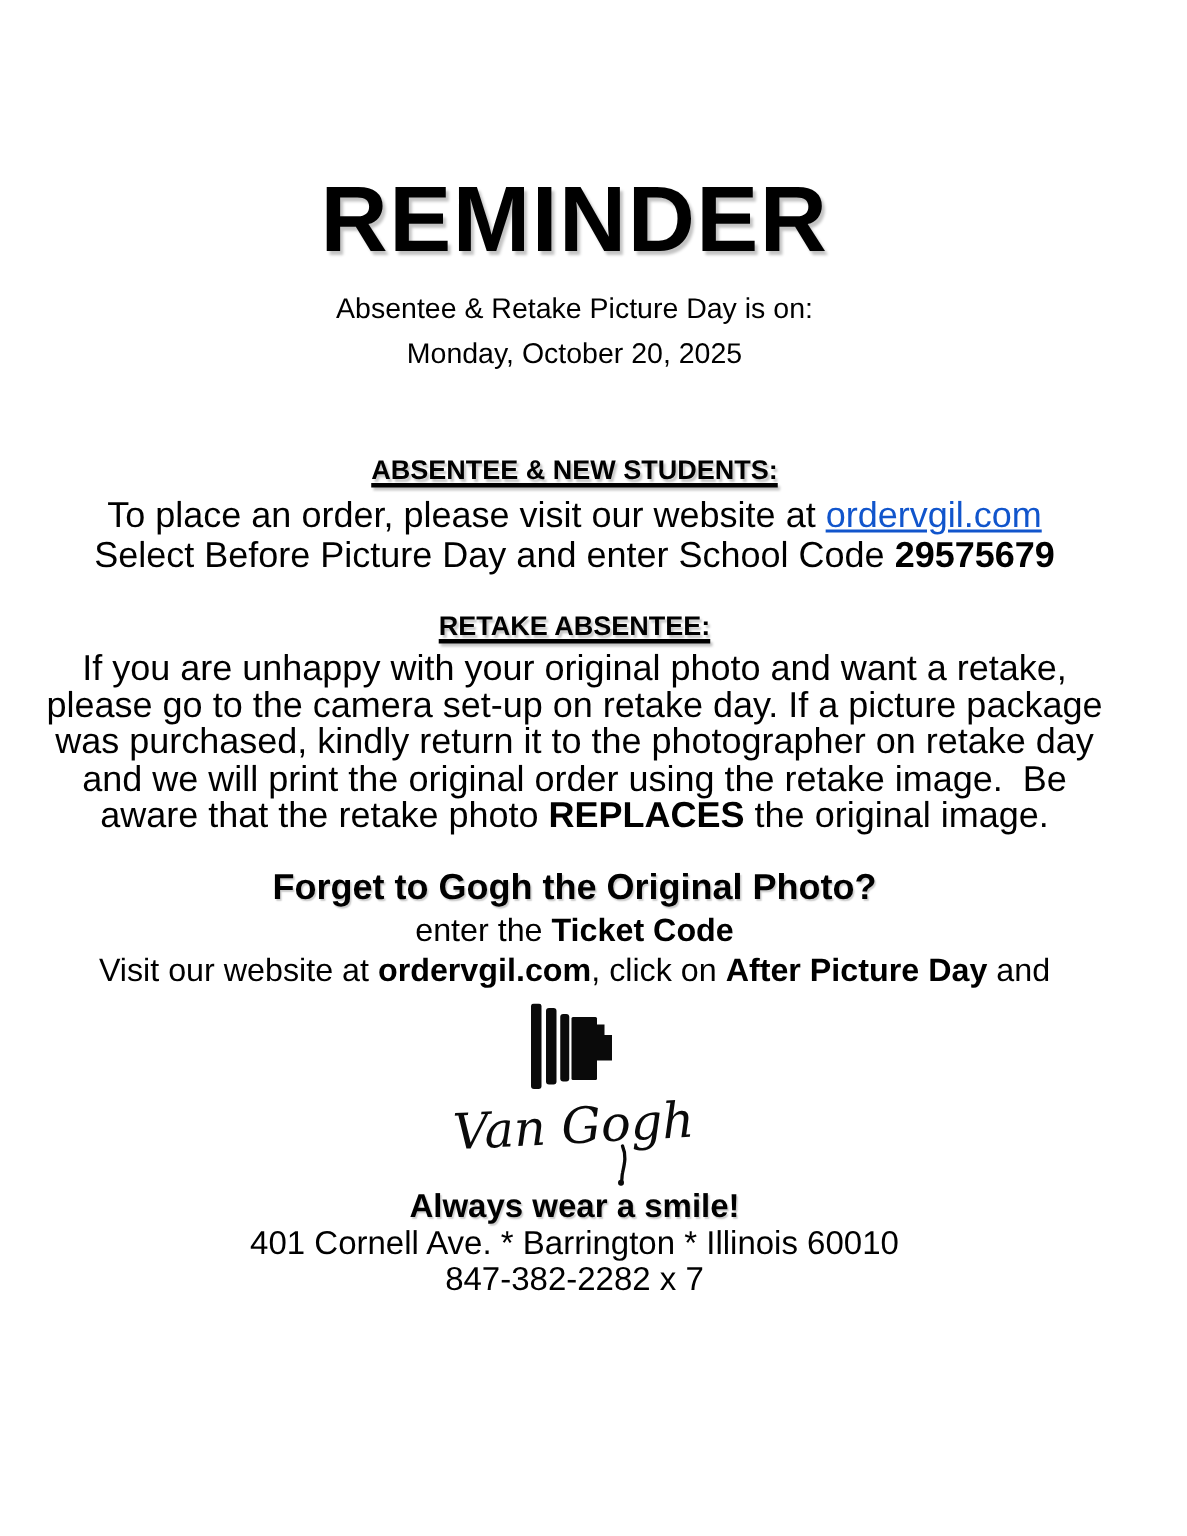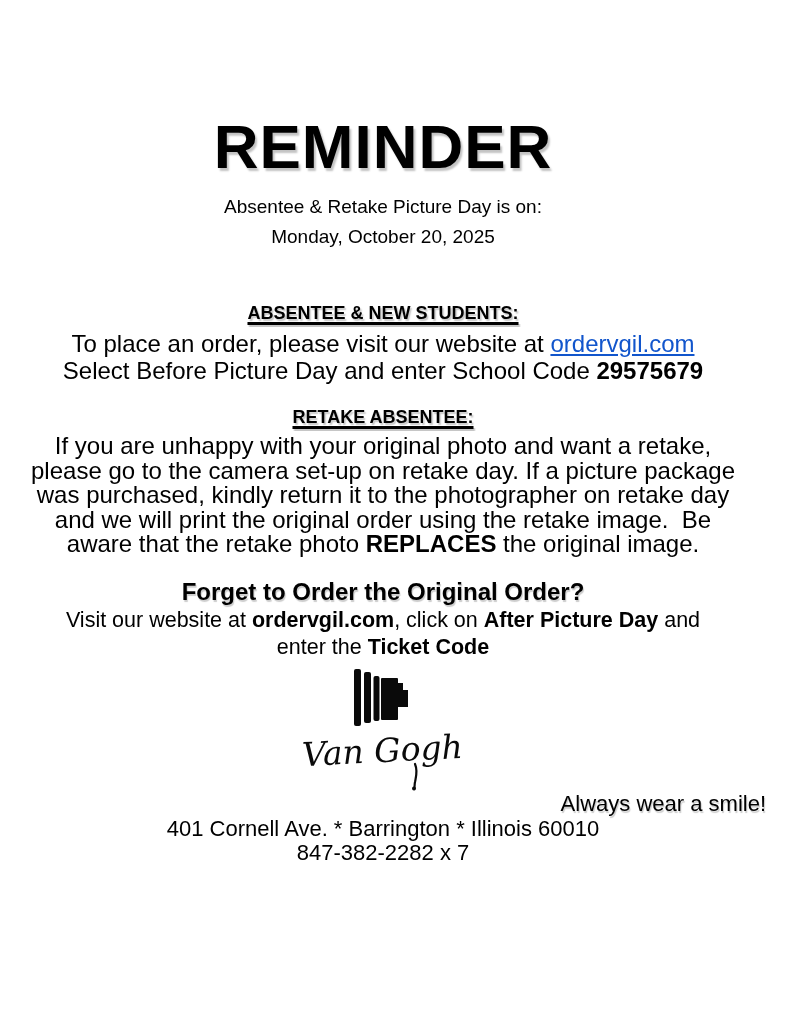--- a/index.html
+++ b/index.html
@@ -16,22 +16,22 @@
   .mt-retake{margin-top:16px;}
   .line{font-size:24px;line-height:27px;white-space:pre;}
   .retake-para .line{line-height:24.6px;}
   .bold{font-weight:bold;}
   a.link{color:#1155cc;text-decoration:underline;cursor:pointer;}
   .forget-heading{font-size:24px;font-weight:bold;line-height:30px;margin:20px 0 0 0;
          text-shadow:1px 1.5px 1px #cccccc;}
   .forget-line{font-size:21.5px;line-height:27px;white-space:pre;}
   .logo-wrap{margin-top:8px;height:122px;}
   .logo-wrap svg{display:block;margin:0 auto;}
-  .tagline{font-size:22px;font-weight:normal;line-height:26px;margin-top:0;
-         text-shadow:1px 1.5px 1px #cccccc;text-align:right;}
+  .tagline{font-size:22px;font-weight:bold;line-height:26px;margin-top:0;
+         text-shadow:1px 1.5px 1px #cccccc;}
   .footer-line{font-size:22px;line-height:24.5px;}
 </style>
 </head>
 <body>
 
 <div class="page">
 
   <h1 class="title">REMINDER</h1>
 
   <div class="intro">
@@ -45,23 +45,23 @@
 
   <h2 class="section-heading mt-retake">RETAKE ABSENTEE:</h2>
   <div class="retake-para">
     <div class="line">If you are unhappy with your original photo and want a retake,</div>
     <div class="line">please go to the camera set-up on retake day. If a picture package</div>
     <div class="line">was purchased, kindly return it to the photographer on retake day</div>
     <div class="line">and we will print the original order using the retake image.  Be</div>
     <div class="line"><span>aware that the retake photo </span><span class="bold">REPLACES</span><span> the original image.</span></div>
   </div>
 
-  <h3 class="forget-heading">Forget to Order the Original Order?</h3>
+  <h3 class="forget-heading">Forget to Gogh the Original Photo?</h3>
+  <div class="forget-line"><span>enter the </span><span class="bold">Ticket Code</span></div>
   <div class="forget-line"><span>Visit our website at </span><span class="bold">ordervgil.com</span><span>, click on </span><span class="bold">After Picture Day</span><span> and</span></div>
-  <div class="forget-line"><span>enter the </span><span class="bold">Ticket Code</span></div>
 
   <div class="logo-wrap">
     <svg width="200" height="122" viewBox="0 0 200 122" xmlns="http://www.w3.org/2000/svg">
 
       <g fill="#0a0a0a">
         <rect x="71" y="0" width="7" height="57" rx="2"></rect>
         <rect x="81" y="3" width="7" height="51" rx="2"></rect>
         <rect x="90.5" y="7" width="6" height="45" rx="2"></rect>
         <rect x="98" y="9" width="17" height="42" rx="1"></rect>
         <rect x="115" y="14" width="5" height="7"></rect>

